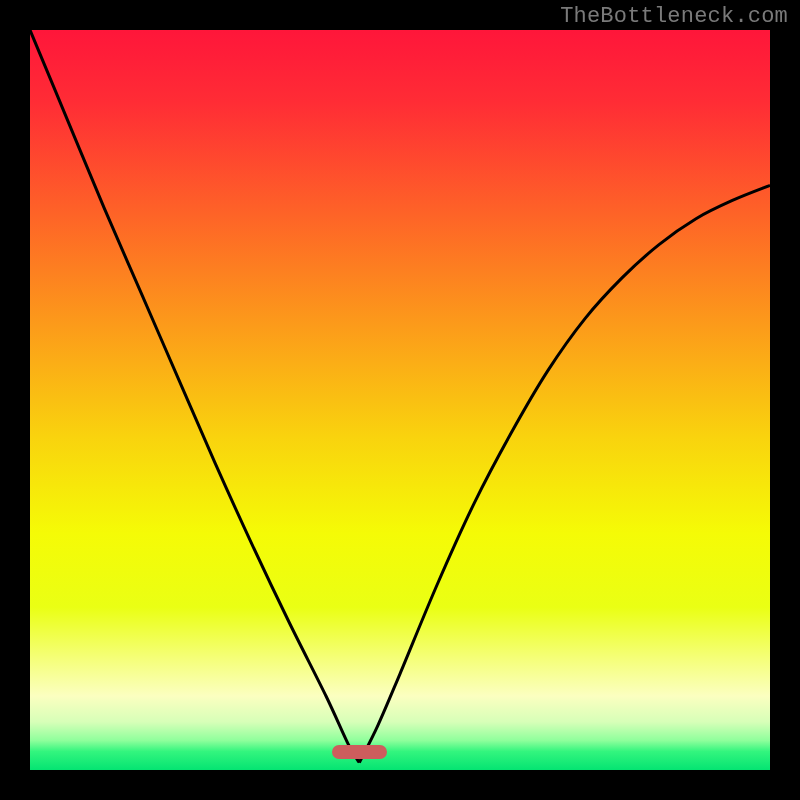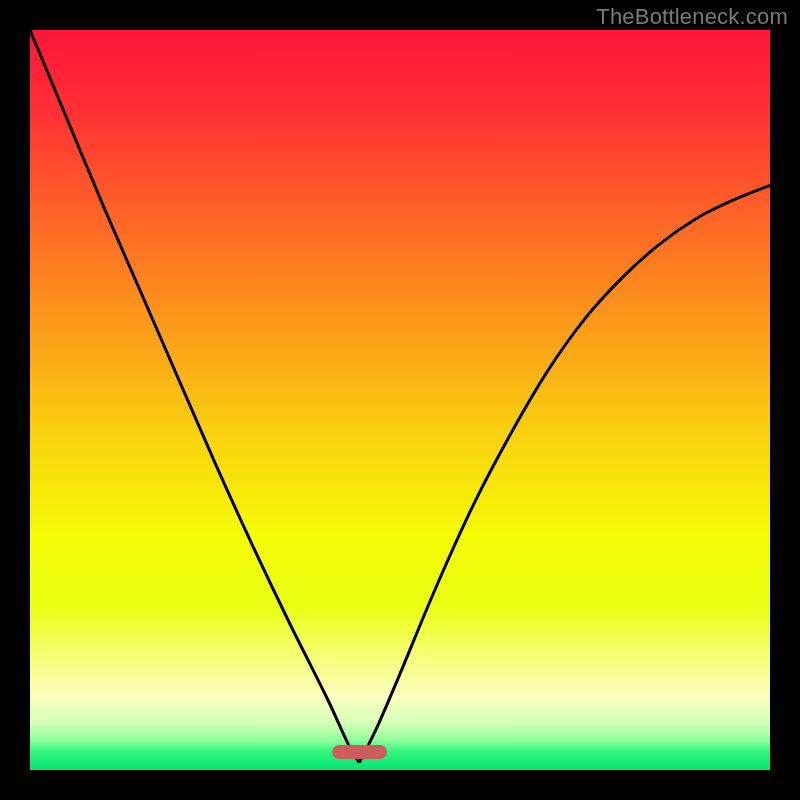--- a/index.html
+++ b/index.html
@@ -31,21 +31,21 @@
     inset: 0;
   }
   .curves {
     position: absolute;
     inset: 0;
   }
   .watermark {
     position: absolute;
     top: 4px;
     right: 12px;
-    font-family: Liberation Sans, sans-serif;
+    font-family: Liberation Mono, monospace;
     font-size: 22px;
     color: #7a7a7a;
     letter-spacing: 0.2px;
   }
   .marker {
     position: absolute;
     background: #cd5d5d;
     border-radius: 8px;
     height: 14px;
   }

